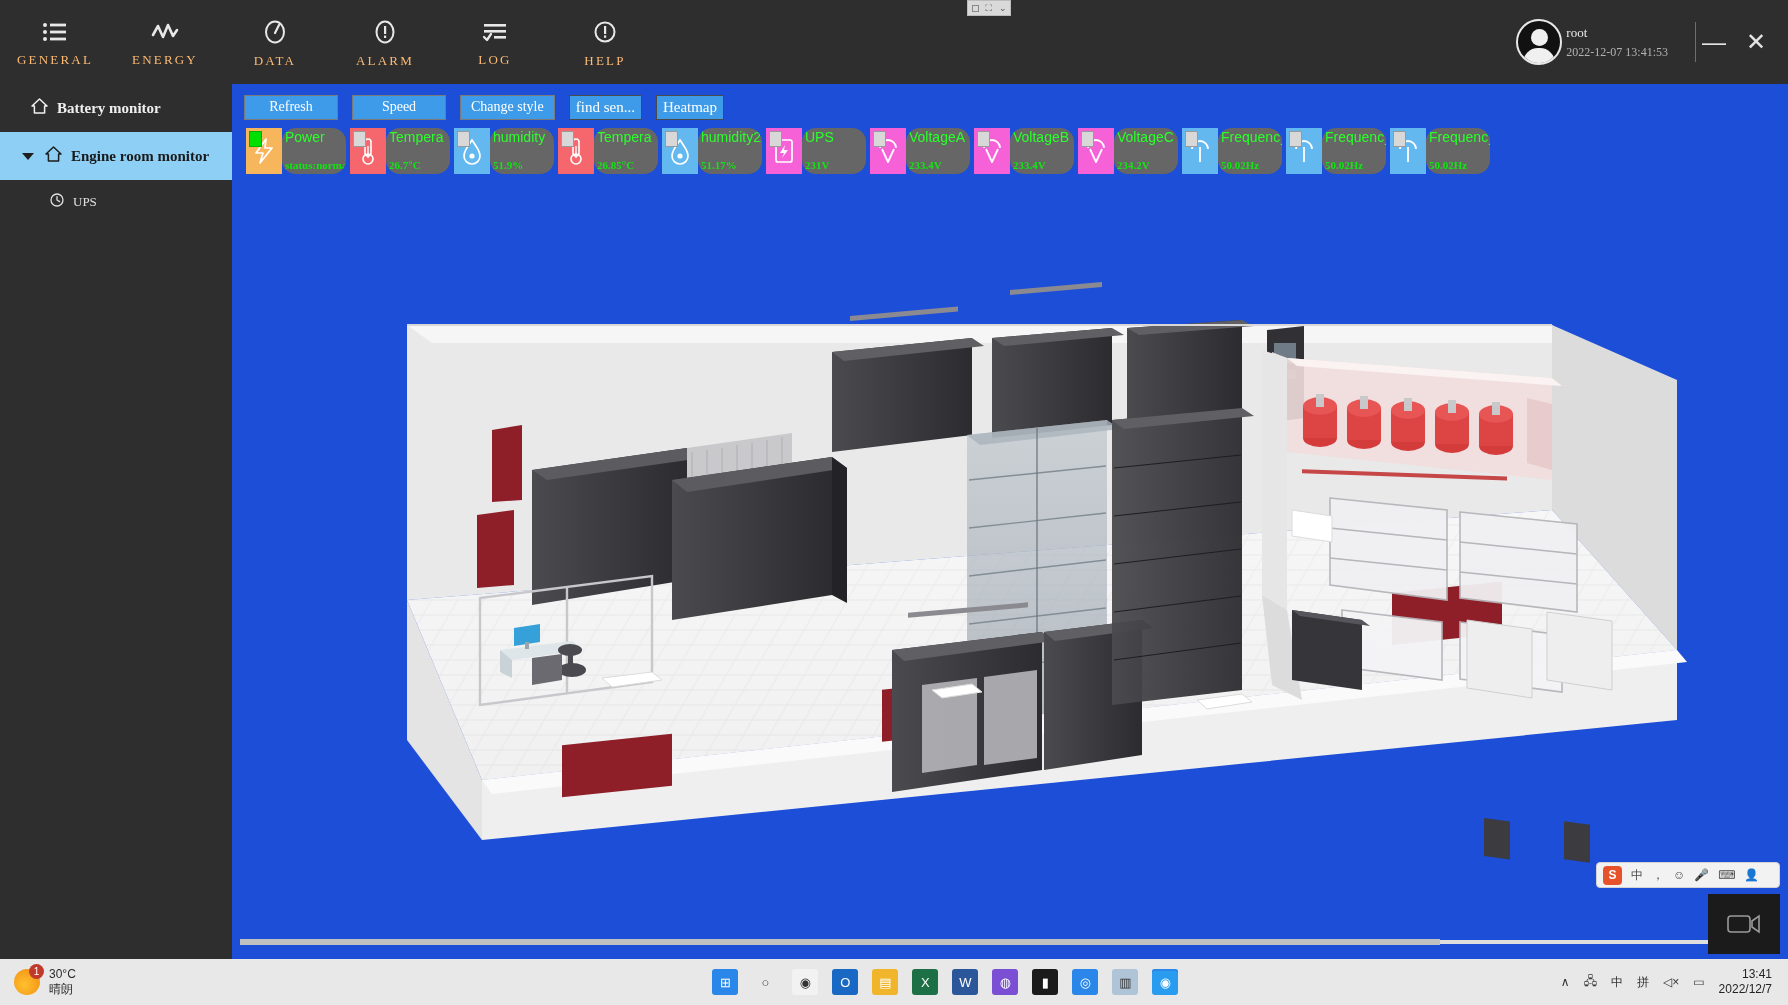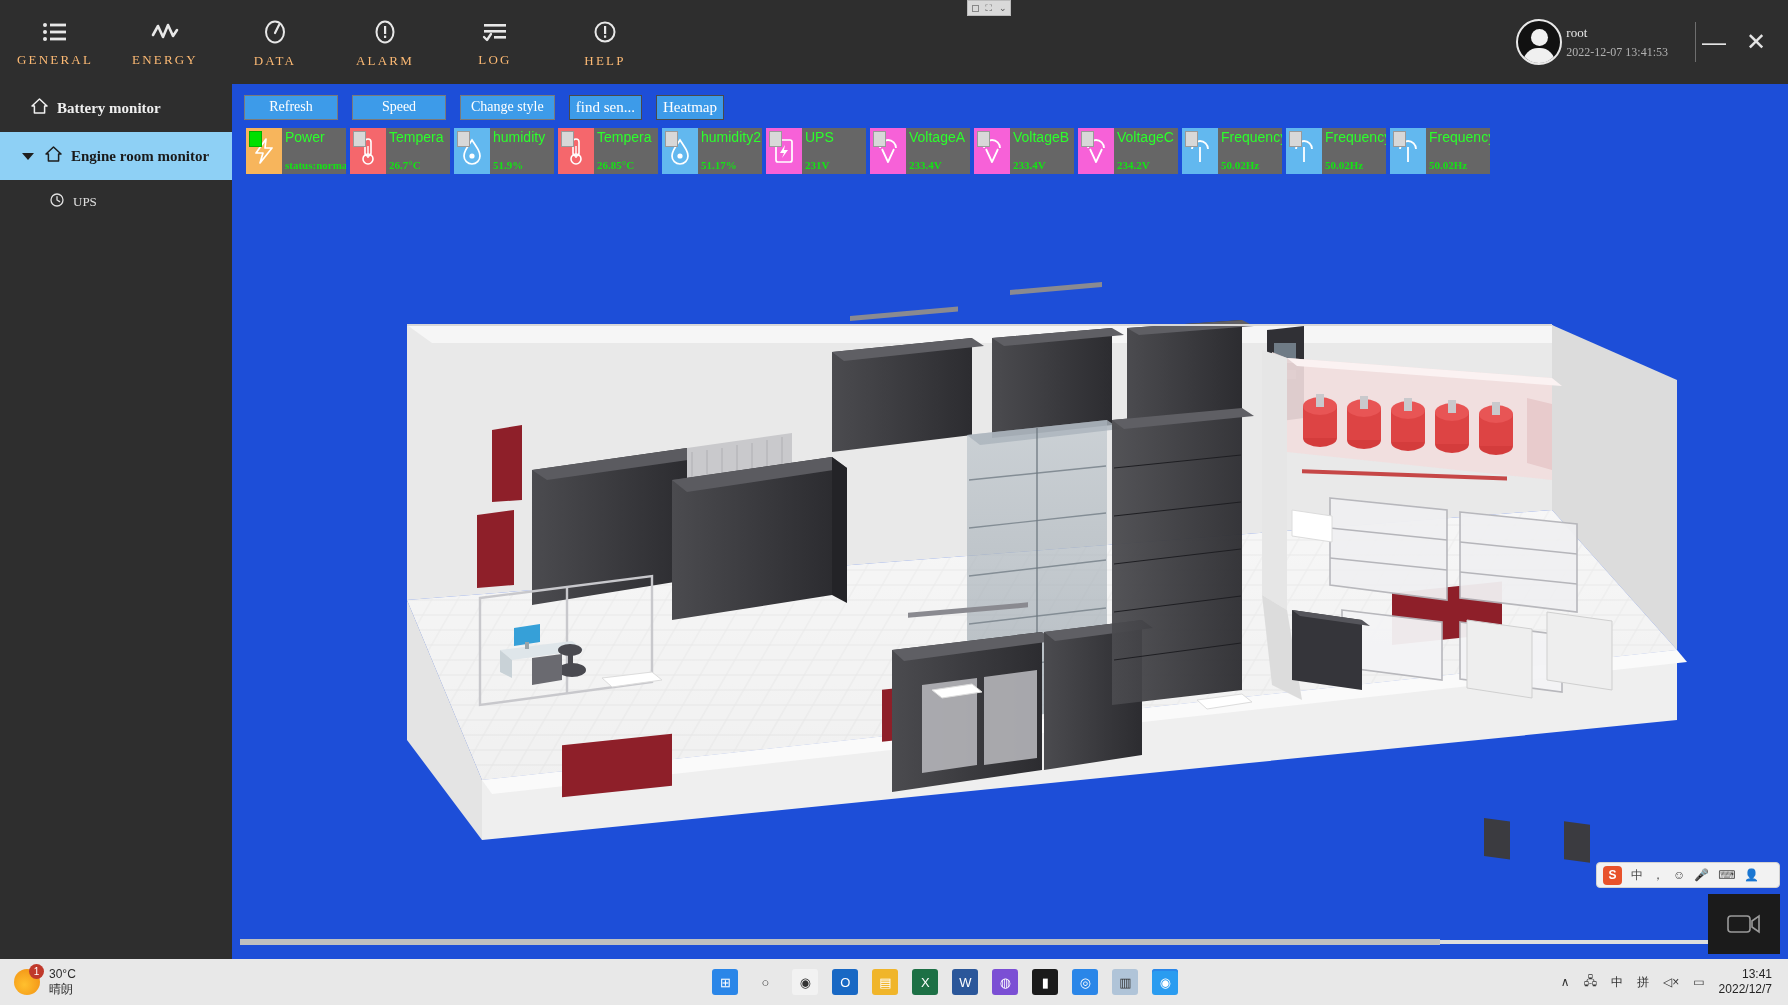--- a/index.html
+++ b/index.html
@@ -110,21 +110,21 @@
     width: 36px; height: 46px; display: flex; align-items: center; justify-content: center;
     position: relative;
   }
   .scard .chk {
     position: absolute; left: 3px; top: 3px; width: 13px; height: 16px;
     background: #d8d8d8; border: 1px solid #9a9a9a;
   }
   .scard .chk.on { background: #00e000; border-color: #00b000; }
   .scard .body {
     flex: 1; background: #666666; display: flex; flex-direction: column;
-    justify-content: space-between; padding: 1px 0 2px 3px; overflow: hidden;
+    justify-content: space-between; padding: 1px 0 2px 3px; overflow: hidden; border-radius: 14px;
   }
   .scard .nm {
     color: #2bff2b; font-family: "Liberation Sans", sans-serif;
     font-size: 14px; white-space: nowrap; line-height: 17px;
   }
   .scard .vl {
     color: #14e414; font-family: "Liberation Serif", serif; font-weight: bold;
     font-size: 11px; white-space: nowrap; line-height: 13px;
   }
 

